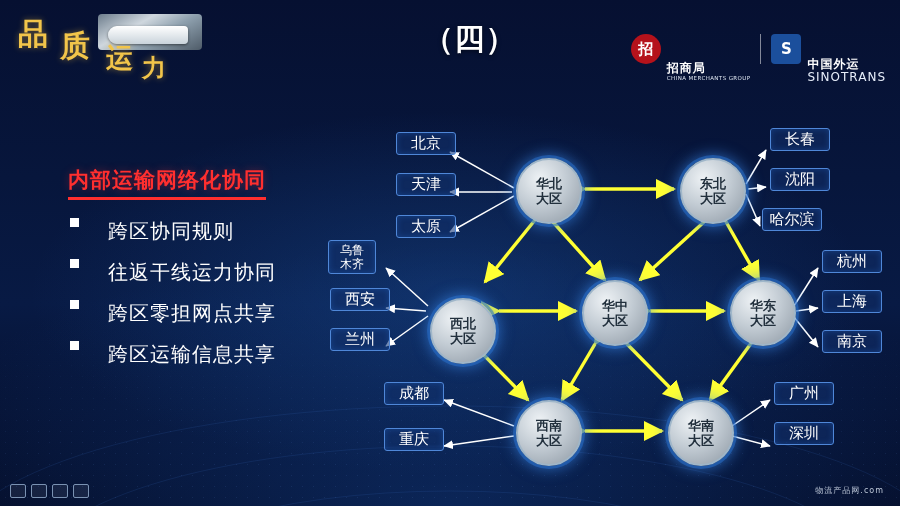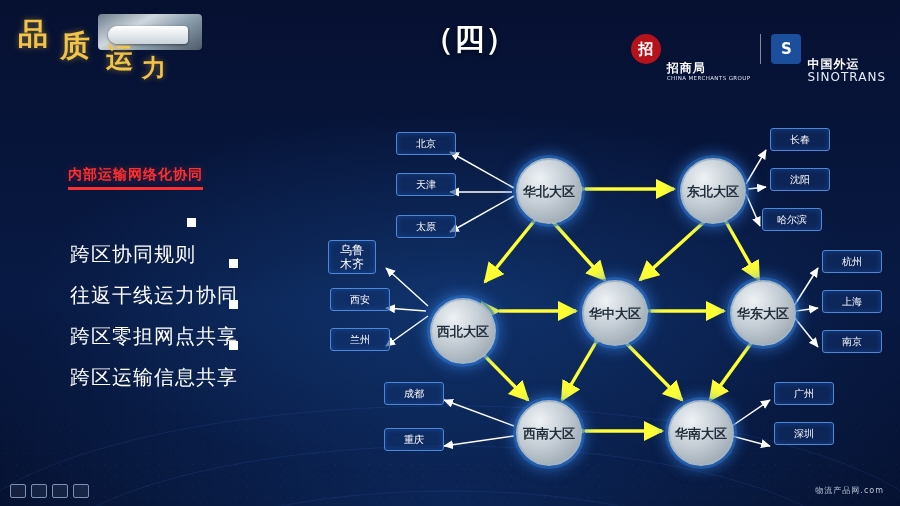--- a/index.html
+++ b/index.html
@@ -42,37 +42,37 @@
     font-size:15px;color:#fff;font-weight:bold;}
   .bm-red{background:#b5121b;}
   .bm-blue{background:#1b4f9c;border-radius:4px;}
   .brand-txt{color:#fff;line-height:1.12;margin-top:44px;}
   .brand-cn{font-size:12px;font-weight:bold;letter-spacing:1px;}
   .brand-en{font-size:5.5px;letter-spacing:.4px;color:#dfe7f2;white-space:nowrap;}
   .brand-en2{font-size:12px;letter-spacing:1px;color:#e7eefa;}
   .vsep{width:1px;height:30px;background:rgba(255,255,255,.5);}
 
   
-  #lefthead{position:absolute;left:68px;top:166px;color:#ff2f2f;font-size:14px;font-weight:bold;
+  #lefthead{position:absolute;left:68px;top:166px;color:#ff2f2f;font-size:21px;font-weight:bold;
     letter-spacing:1px;text-shadow:0 0 8px rgba(255,40,40,.35);}
   #lefthead .ul{display:block;height:3px;background:#ff2f2f;margin-top:3px;width:100%;}
-  .bullet-row{position:absolute;left:70px;display:flex;align-items:flex-end;gap:14px;color:#fff;font-size:20px;letter-spacing:1px;flex-direction:column;}
+  .bullet-row{position:absolute;left:70px;display:flex;align-items:flex-start;gap:29px;color:#fff;font-size:20px;letter-spacing:1px;}
   .bsq{width:9px;height:9px;background:#fff;display:inline-block;}
 
   
   #diagram{position:absolute;left:300px;top:110px;width:600px;height:360px;}
   svg#links{position:absolute;left:0;top:0;width:600px;height:360px;}
   .hub{position:absolute;width:62px;height:62px;border-radius:50%;
     background:radial-gradient(circle at 35% 30%, #eef2f5 0%, #c3ccd4 45%, #8d98a3 100%);
     border:2px solid #9fb6c9;
     box-shadow:0 0 0 3px rgba(40,110,200,.55), 0 0 14px 4px rgba(60,140,240,.55);
-    display:flex;flex-direction:row;align-items:center;justify-content:center;
+    display:flex;flex-direction:column;align-items:center;justify-content:center;
     color:#22303d;font-size:13px;font-weight:bold;line-height:15px;text-align:center;}
   .city{position:absolute;background:rgba(18,50,110,.55);border:1px solid #4f87d8;border-radius:3px;
-    color:#fff;font-size:10px;line-height:15px;text-align:center;padding:3px 6px;min-width:46px;
+    color:#fff;font-size:15px;line-height:15px;text-align:center;padding:3px 6px;min-width:46px;
     box-shadow:0 0 6px rgba(40,110,210,.35) inset;}
   .city.two{line-height:14px;font-size:12px;padding:2px 0;}
 
   
   #footer-icons{position:absolute;left:10px;bottom:8px;display:flex;gap:5px;opacity:.85;}
   .ficon{width:14px;height:12px;border:1px solid #8fa8c8;border-radius:2px;background:rgba(255,255,255,.08);}
   #watermark{position:absolute;right:16px;bottom:10px;text-align:center;color:#e6edf7;opacity:.9;}
   #wm-main{font-size:21px;font-weight:bold;letter-spacing:.5px;}
   #wm-sub{font-size:8px;letter-spacing:1px;color:#cfd9e8;}
 </style>

